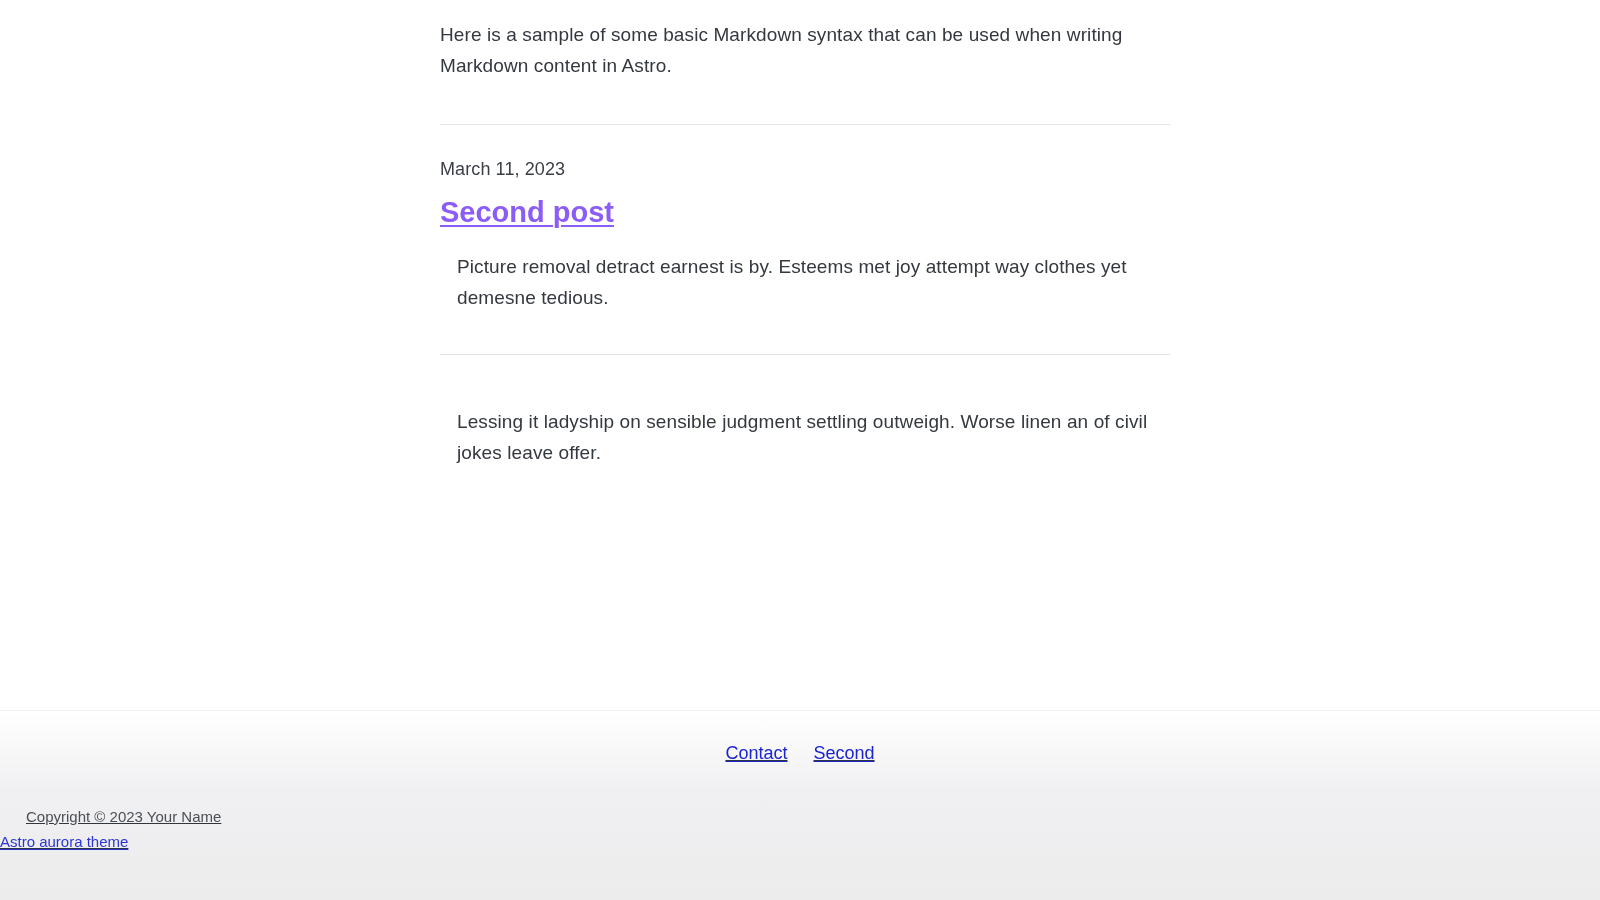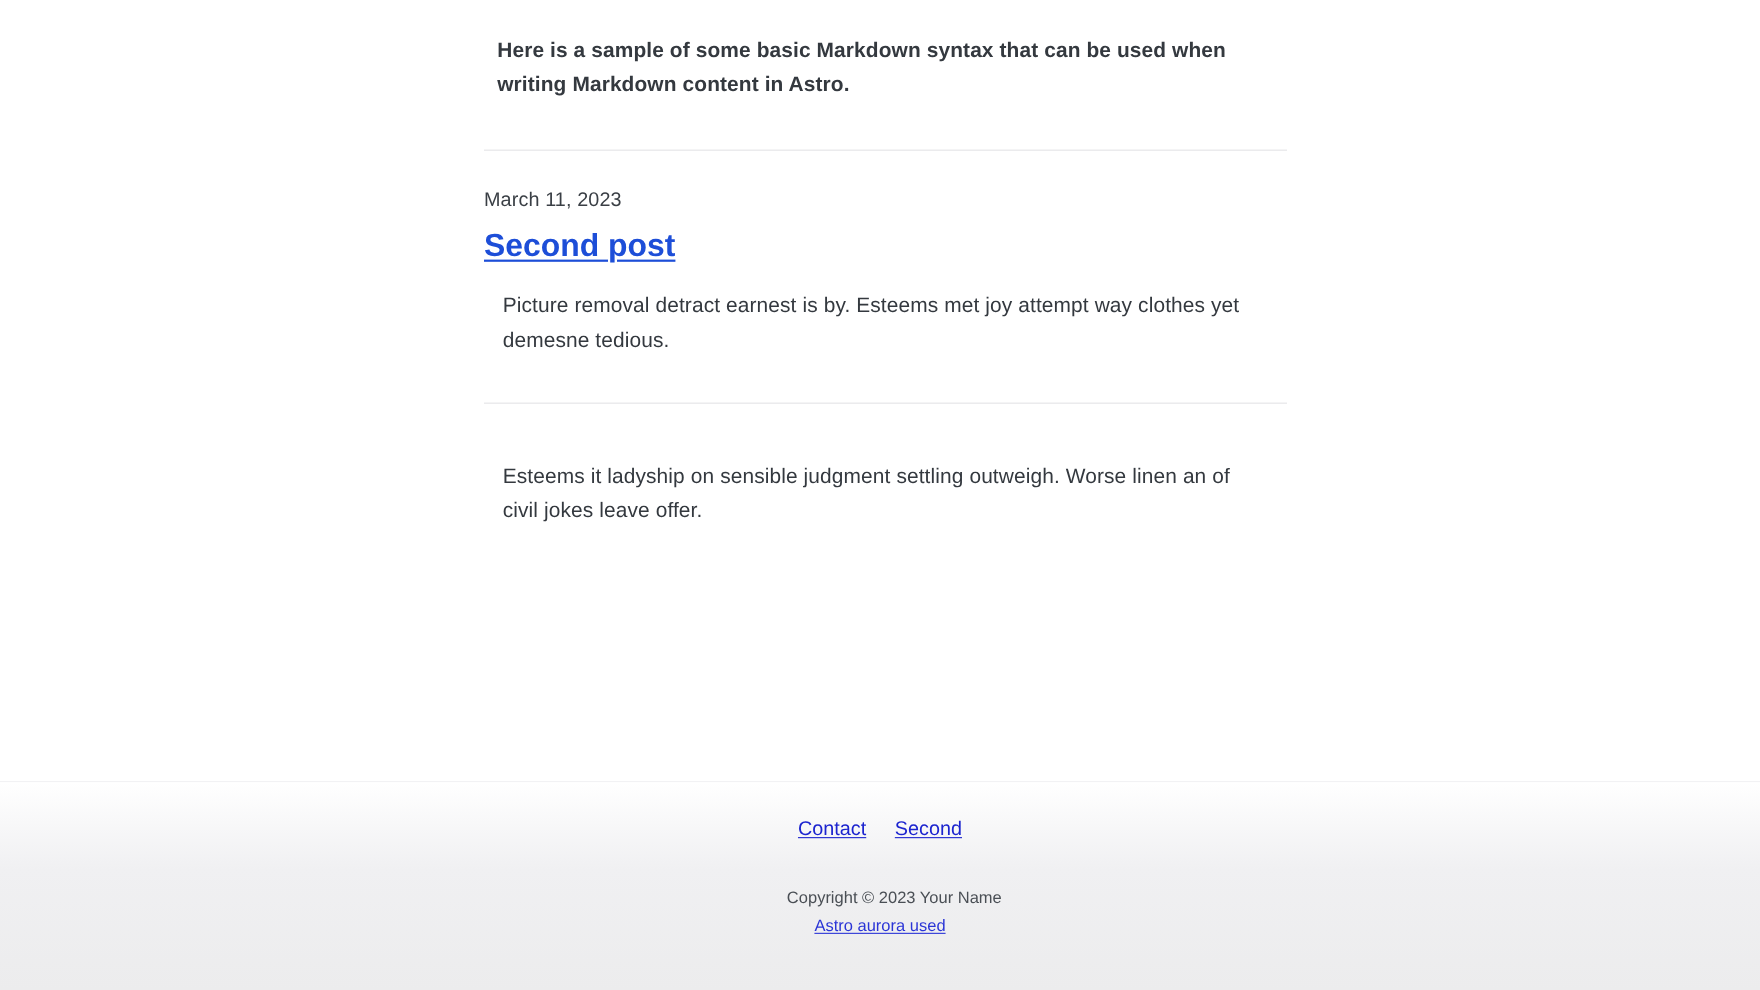--- a/index.html
+++ b/index.html
@@ -29,24 +29,23 @@
   }
   .container {
     width: 740px;
     margin: 0 auto;
     padding-left: 10px;
   }
   .lead-para {
     font-size: 19px;
     line-height: 1.65;
     color: #34393f;
-    margin: 12px;
+    margin: 0;
     padding-top: 19px;
     letter-spacing: 0.1px;
-    font-weight: bold;
   }
   .divider {
     height: 1px;
     background: #e3e3e6;
     border: 0;
     margin: 42px 0 0 0;
   }
   .post {
     padding-top: 34px;
   }
@@ -56,21 +55,21 @@
     margin: 0 0 6px 0;
     letter-spacing: 0.1px;
   }
   .post-title {
     margin: 16px 0 22px 0;
     font-size: 29px;
     line-height: 1.15;
     font-weight: bold;
   }
   .post-title a {
-    color: #1d4ed8;
+    color: #8b5cf6;
     text-decoration: underline;
     text-underline-offset: 3px;
     text-decoration-thickness: 2px;
   }
   .post-excerpt {
     font-size: 19px;
     line-height: 1.65;
     color: #34393f;
     margin: 17px;
     letter-spacing: 0.1px;
@@ -79,22 +78,23 @@
     height: 1px;
     background: #e3e3e6;
     border: 0;
     margin: 40px 0 0 0;
   }
   .footer {
     flex: 0 0 auto;
     height: 190px;
     background: linear-gradient(180deg, #ffffff 0%, #f0f0f2 42%, #ececed 100%);
     border-top: 1px solid #f2f2f4;
-    text-align: center;
+    text-align: left;
     padding-top: 32px;
+    text-decoration: underline;
   }
   .footer-links {
     display: flex;
     justify-content: center;
     gap: 26px;
     font-size: 18px;
     margin-bottom: 44px;
   }
   .footer-links a {
     color: #1c24cf;
@@ -130,30 +130,30 @@
         <div class="post-date">March 11, 2023</div>
         <h2 class="post-title">
           <a href="#">Second post</a>
         </h2>
         <p class="post-excerpt">Picture removal detract earnest is by. Esteems met joy attempt way clothes yet demesne tedious.</p>
       </article>
 
       <hr class="post-sep">
 
       <article class="post">
-        <p class="post-excerpt">Esteems it ladyship on sensible judgment settling outweigh. Worse linen an of civil jokes leave offer.</p>
+        <p class="post-excerpt">Lessing it ladyship on sensible judgment settling outweigh. Worse linen an of civil jokes leave offer.</p>
       </article>
 
     </div>
   </div>
 
   <footer class="footer">
     <nav class="footer-links">
       <a href="#">Contact</a>
       <a href="#">Second</a>
     </nav>
     <p class="copyright">Copyright © 2023 Your Name</p>
     <div class="theme-credit">
-      <a href="#">Astro aurora used</a>
+      <a href="#">Astro aurora theme</a>
     </div>
   </footer>
 
 </div>
 
 </body></html>

